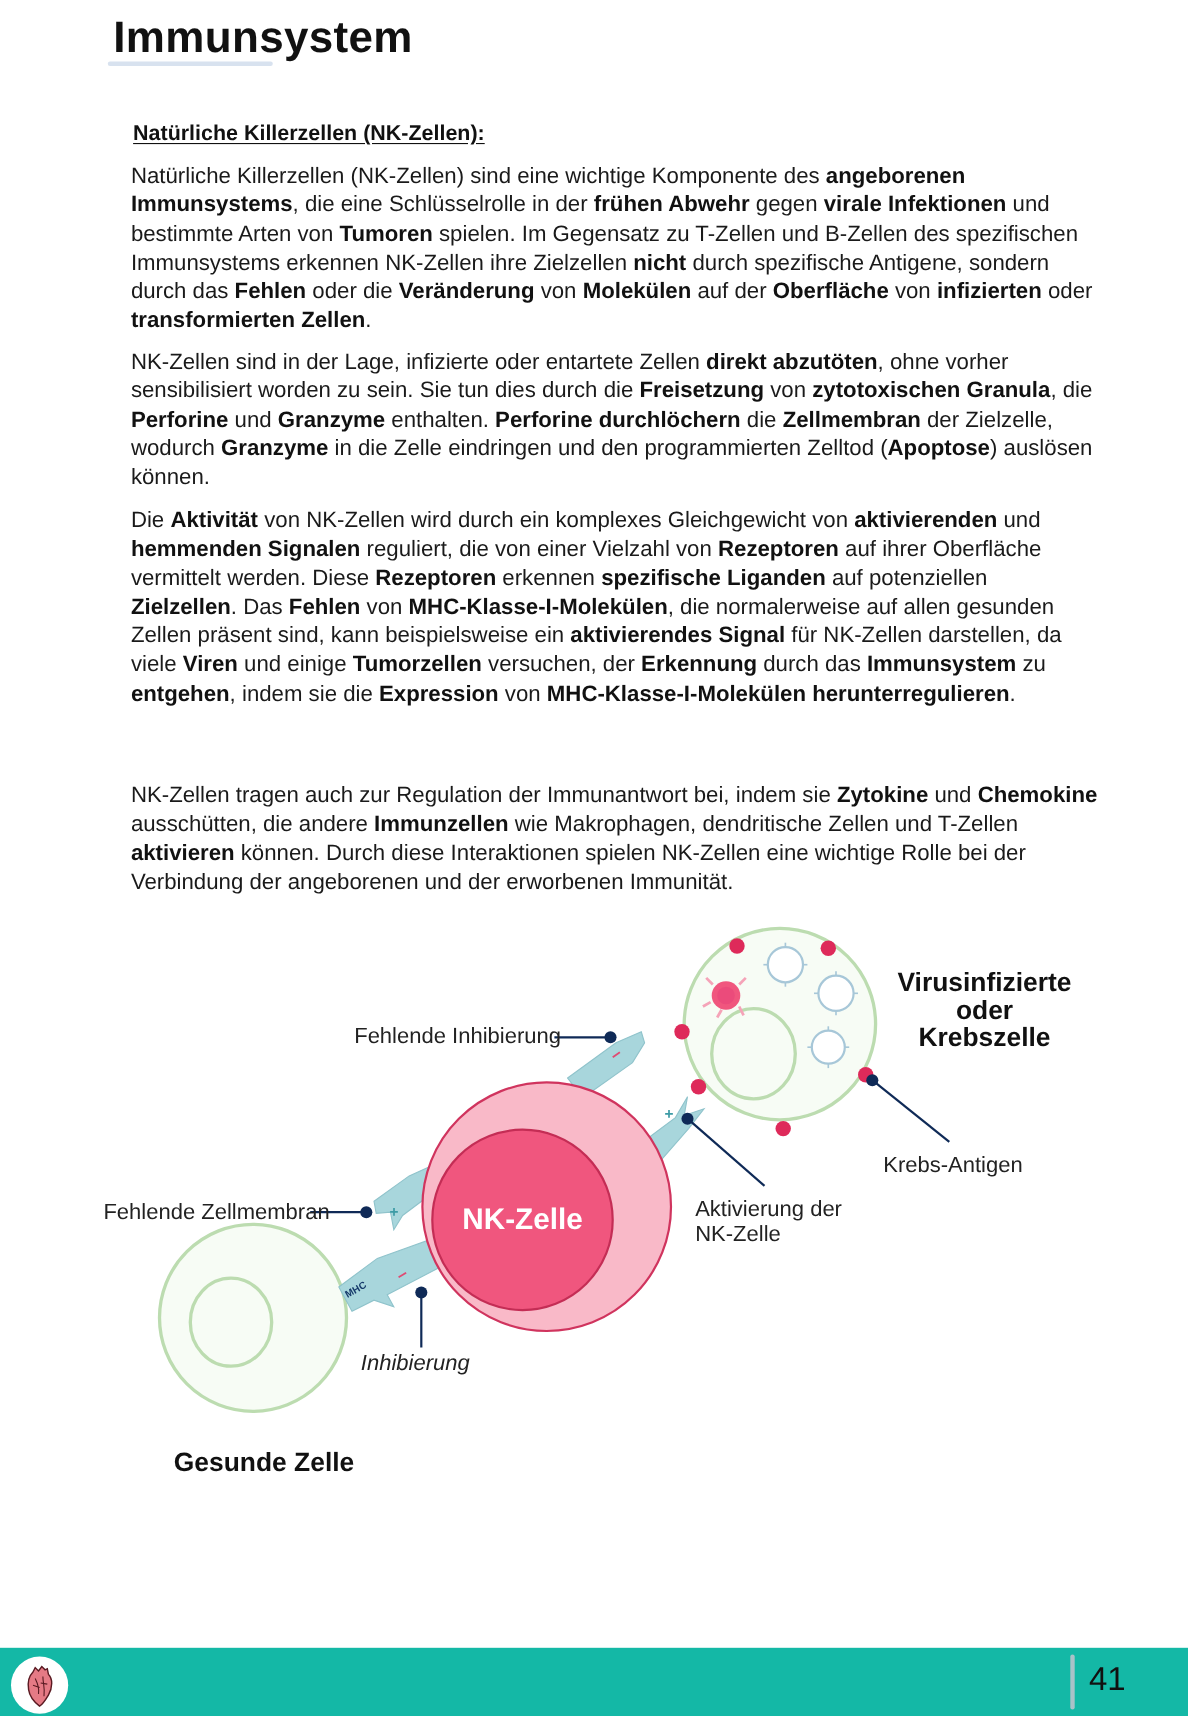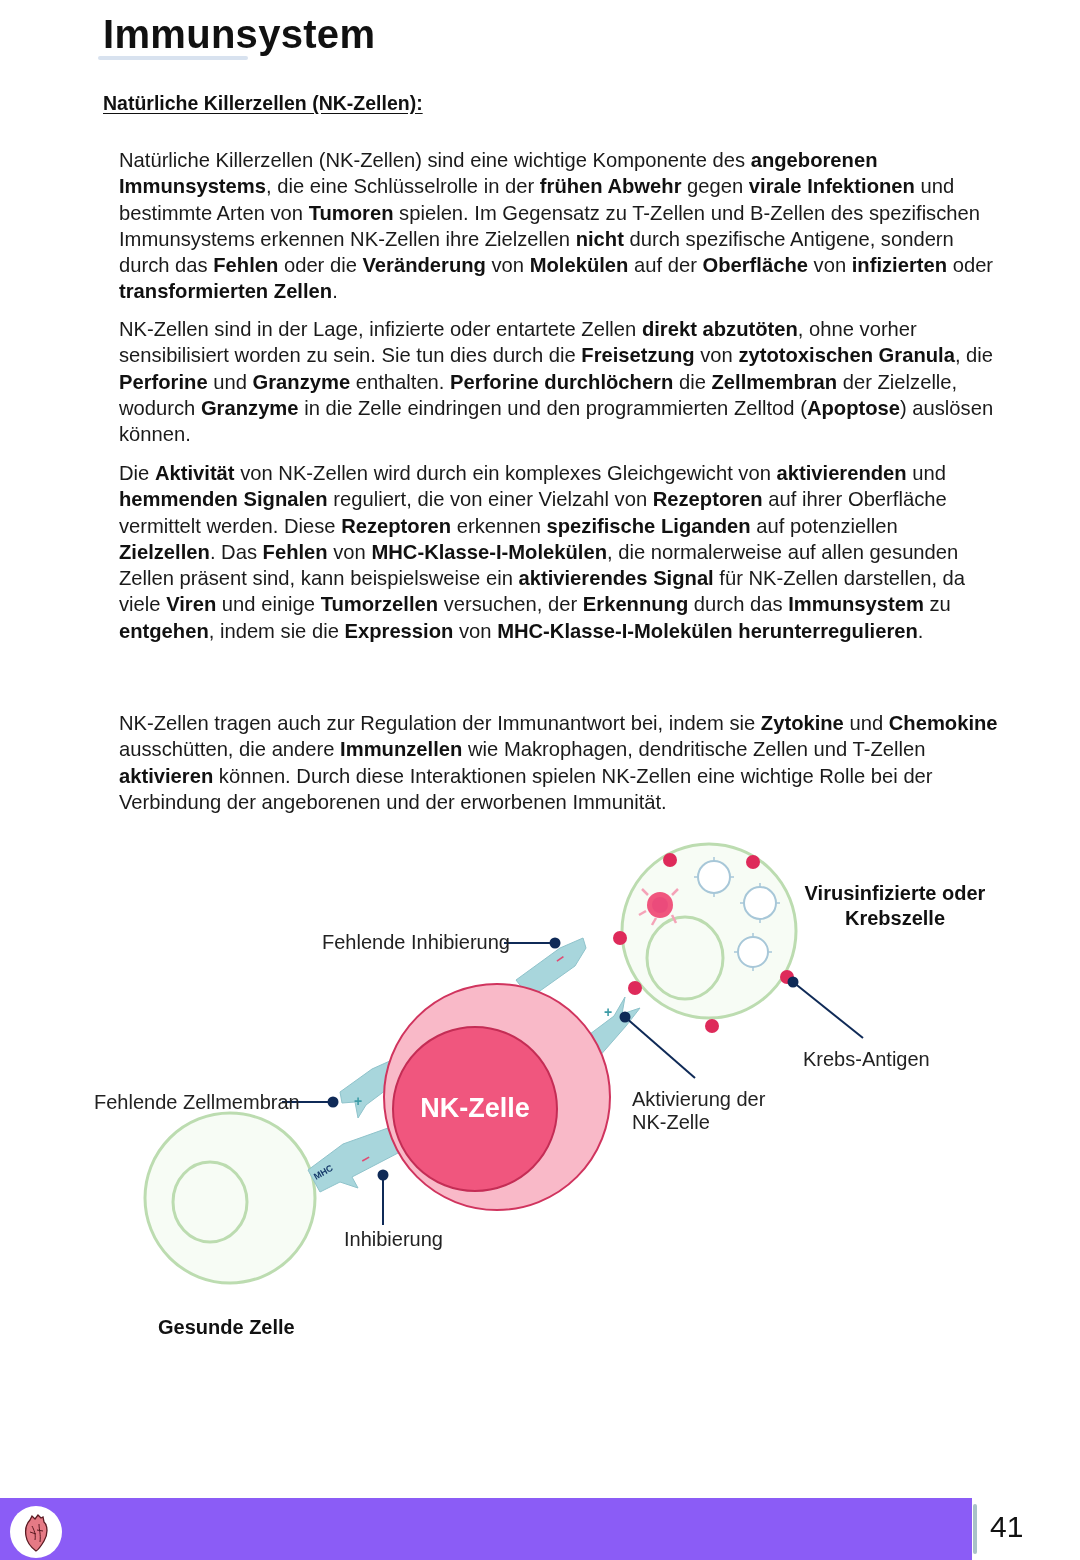--- a/index.html
+++ b/index.html
@@ -11,42 +11,42 @@
   .page-title {
     position: absolute; left: 103px; top: 12px;
     font-size: 40px; font-weight: bold; letter-spacing: 0.3px; color: #111;
     margin: 0;
   }
   .title-underline {
     position: absolute; left: 98px; top: 56px; width: 150px; height: 4px;
     background: #d8e2ef; border-radius: 2px;
   }
   .section-heading {
-    position: absolute; left: 103px; top: 92px; margin: 0;
+    position: absolute; left: 103px; top: 92px; margin: 18px;
     font-size: 19.5px; font-weight: bold; text-decoration: underline;
     text-underline-offset: 3px; color: #111;
   }
   .body-text {
     position: absolute; left: 103px; width: 880px;
     font-size: 20.2px; line-height: 26.3px; color: #1a1a1a; margin: 16px;
   }
   .body-text b { font-weight: bold; color: #111; }
   #p1 { top: 131px; }
   #p2 { top: 300px; }
   #p3 { top: 444px; }
   #p4 { top: 694px; }
 
   .diagram { position: absolute; left: 0; top: 830px; width: 1080px; height: 540px; }
   .diagram svg { position: absolute; left: 0; top: 0; }
   .dlabel { position: absolute; font-size: 20px; color: #222; white-space: nowrap; }
-  .dlabel-bold { position: absolute; font-size: 20px; font-weight: bold; color: #111; text-align: center; }
+  .dlabel-bold { position: absolute; font-size: 24px; font-weight: bold; color: #111; text-align: center; }
 
   .footer {
-    position: absolute; left: 0; top: 1498px; width: 972px; height: 62px;
-    background: #8b5cf6;
+    position: absolute; left: 0; top: 1498px; width: 1080px; height: 62px;
+    background: #14b8a6;
   }
   .footer-logo {
     position: absolute; left: 10px; top: 8px; width: 52px; height: 52px;
     border-radius: 50%; background: #ffffff;
   }
   .footer-divider {
     position: absolute; left: 973px; top: 6px; width: 4px; height: 50px;
     background: #a9c2c8; border-radius: 2px;
   }
   .page-number {
@@ -154,21 +154,21 @@
       <circle cx="555" cy="113" r="5.5"></circle>
       <circle cx="333" cy="272" r="5.5"></circle>
       <circle cx="383" cy="345" r="5.5"></circle>
       <circle cx="625" cy="187" r="5.5"></circle>
       <circle cx="793" cy="152" r="5.5"></circle>
     </g>
   </svg>
 
   <div class="dlabel" style="left:322px; top:101px;">Fehlende Inhibierung</div>
   <div class="dlabel" style="left:94px; top:261px;">Fehlende Zellmembran</div>
-  <div class="dlabel" style="left:344px; top:398px;">Inhibierung</div>
+  <div class="dlabel" style="left:328px; top:398px;font-style:italic;">Inhibierung</div>
   <div class="dlabel" style="left:632px; top:258px; text-align:left; width:126px;">
     <div>Aktivierung der</div>
     <div>NK-Zelle</div>
   </div>
   <div class="dlabel" style="left:803px; top:218px;">Krebs-Antigen</div>
   <div class="dlabel-bold" style="left:795px; top:51px; width:200px; line-height:25px;">
     <div>Virusinfizierte oder</div>
     <div>Krebszelle</div>
   </div>
   <div class="dlabel-bold" style="left:158px; top:486px;">Gesunde Zelle</div>

